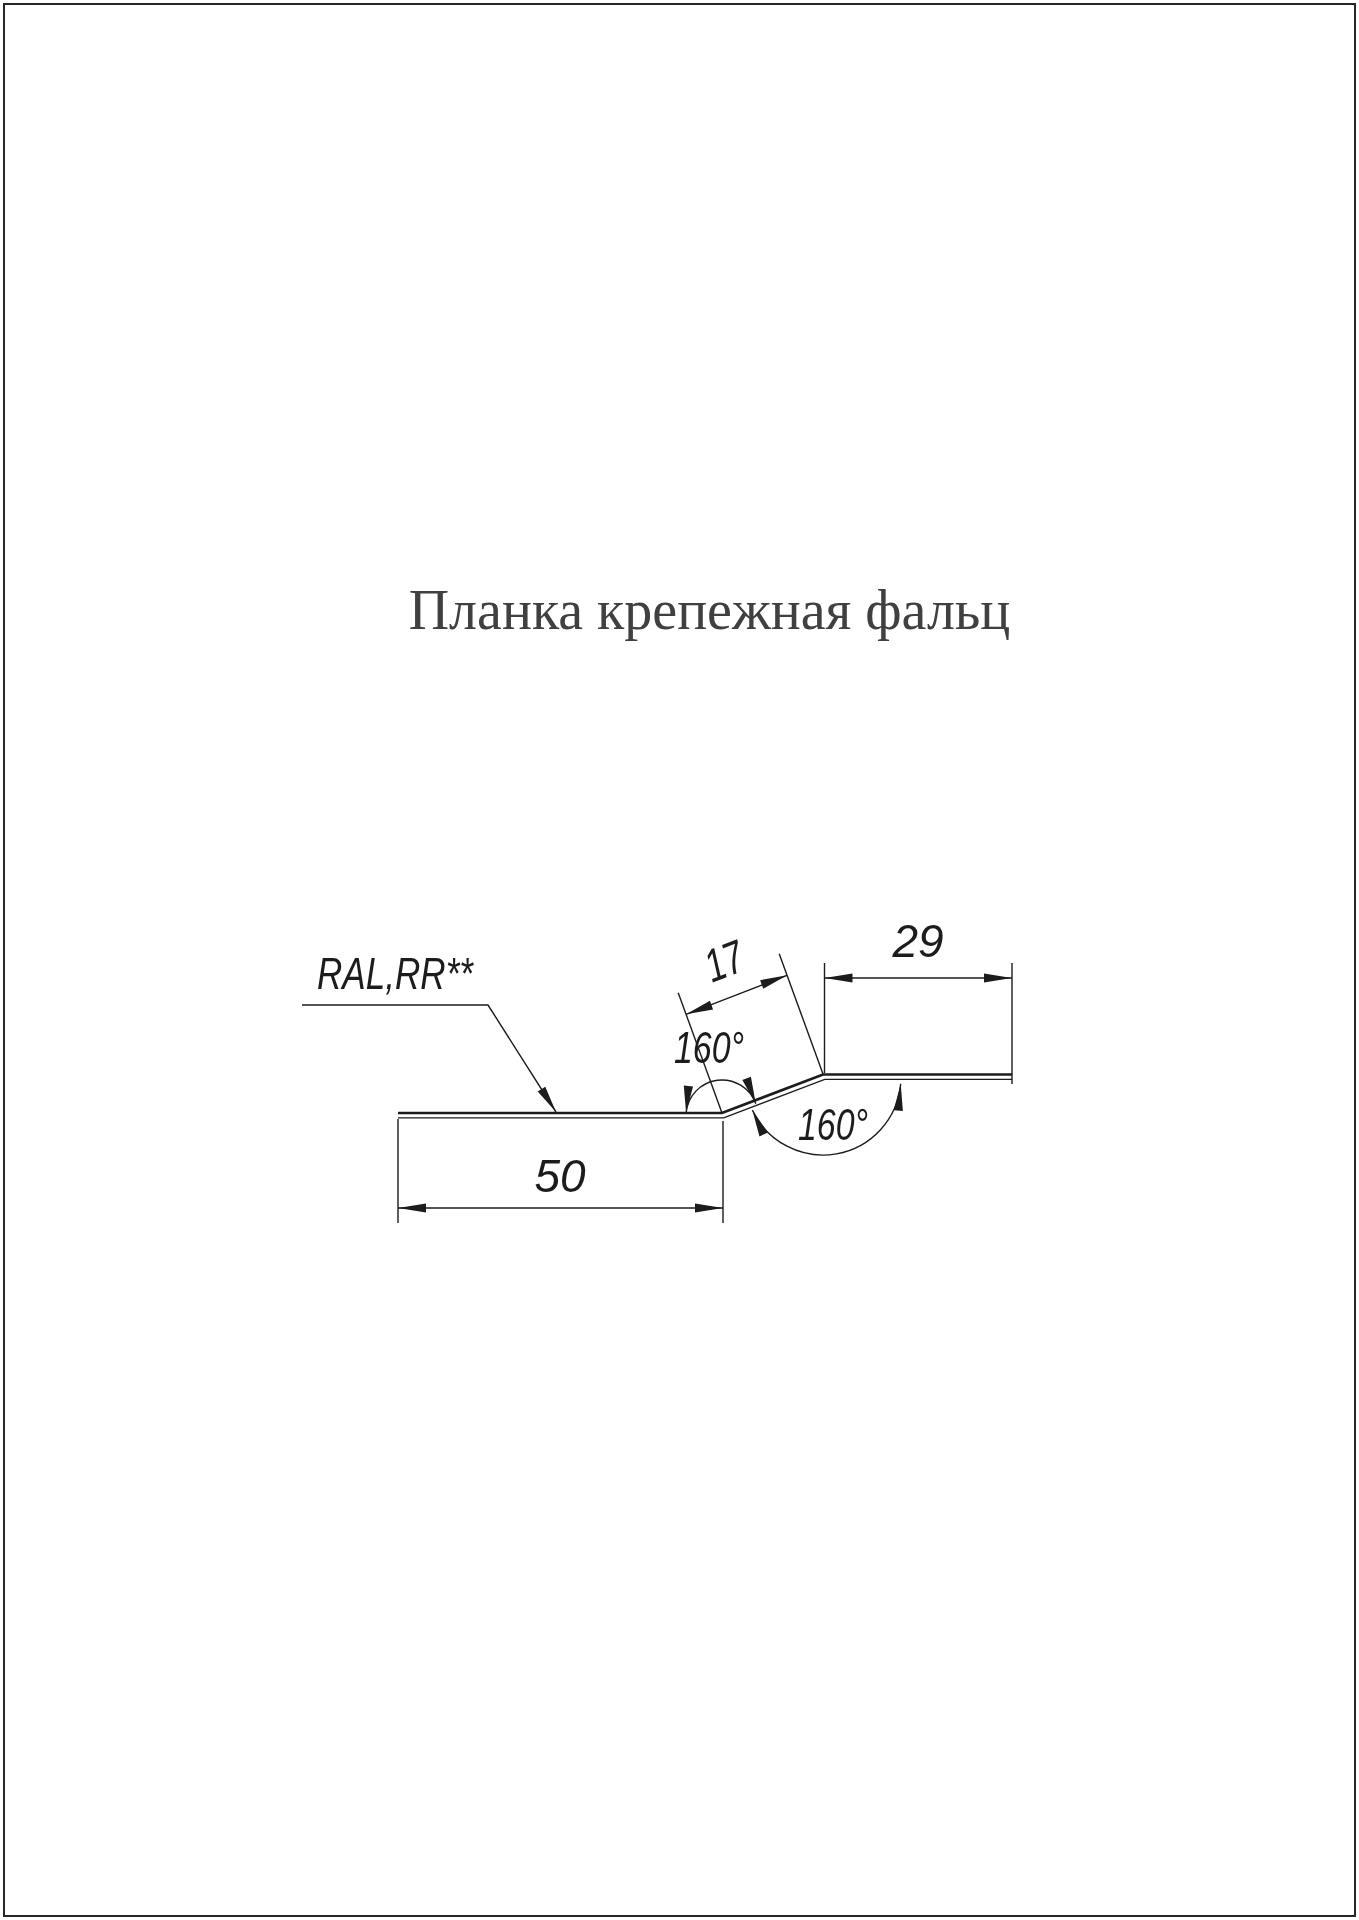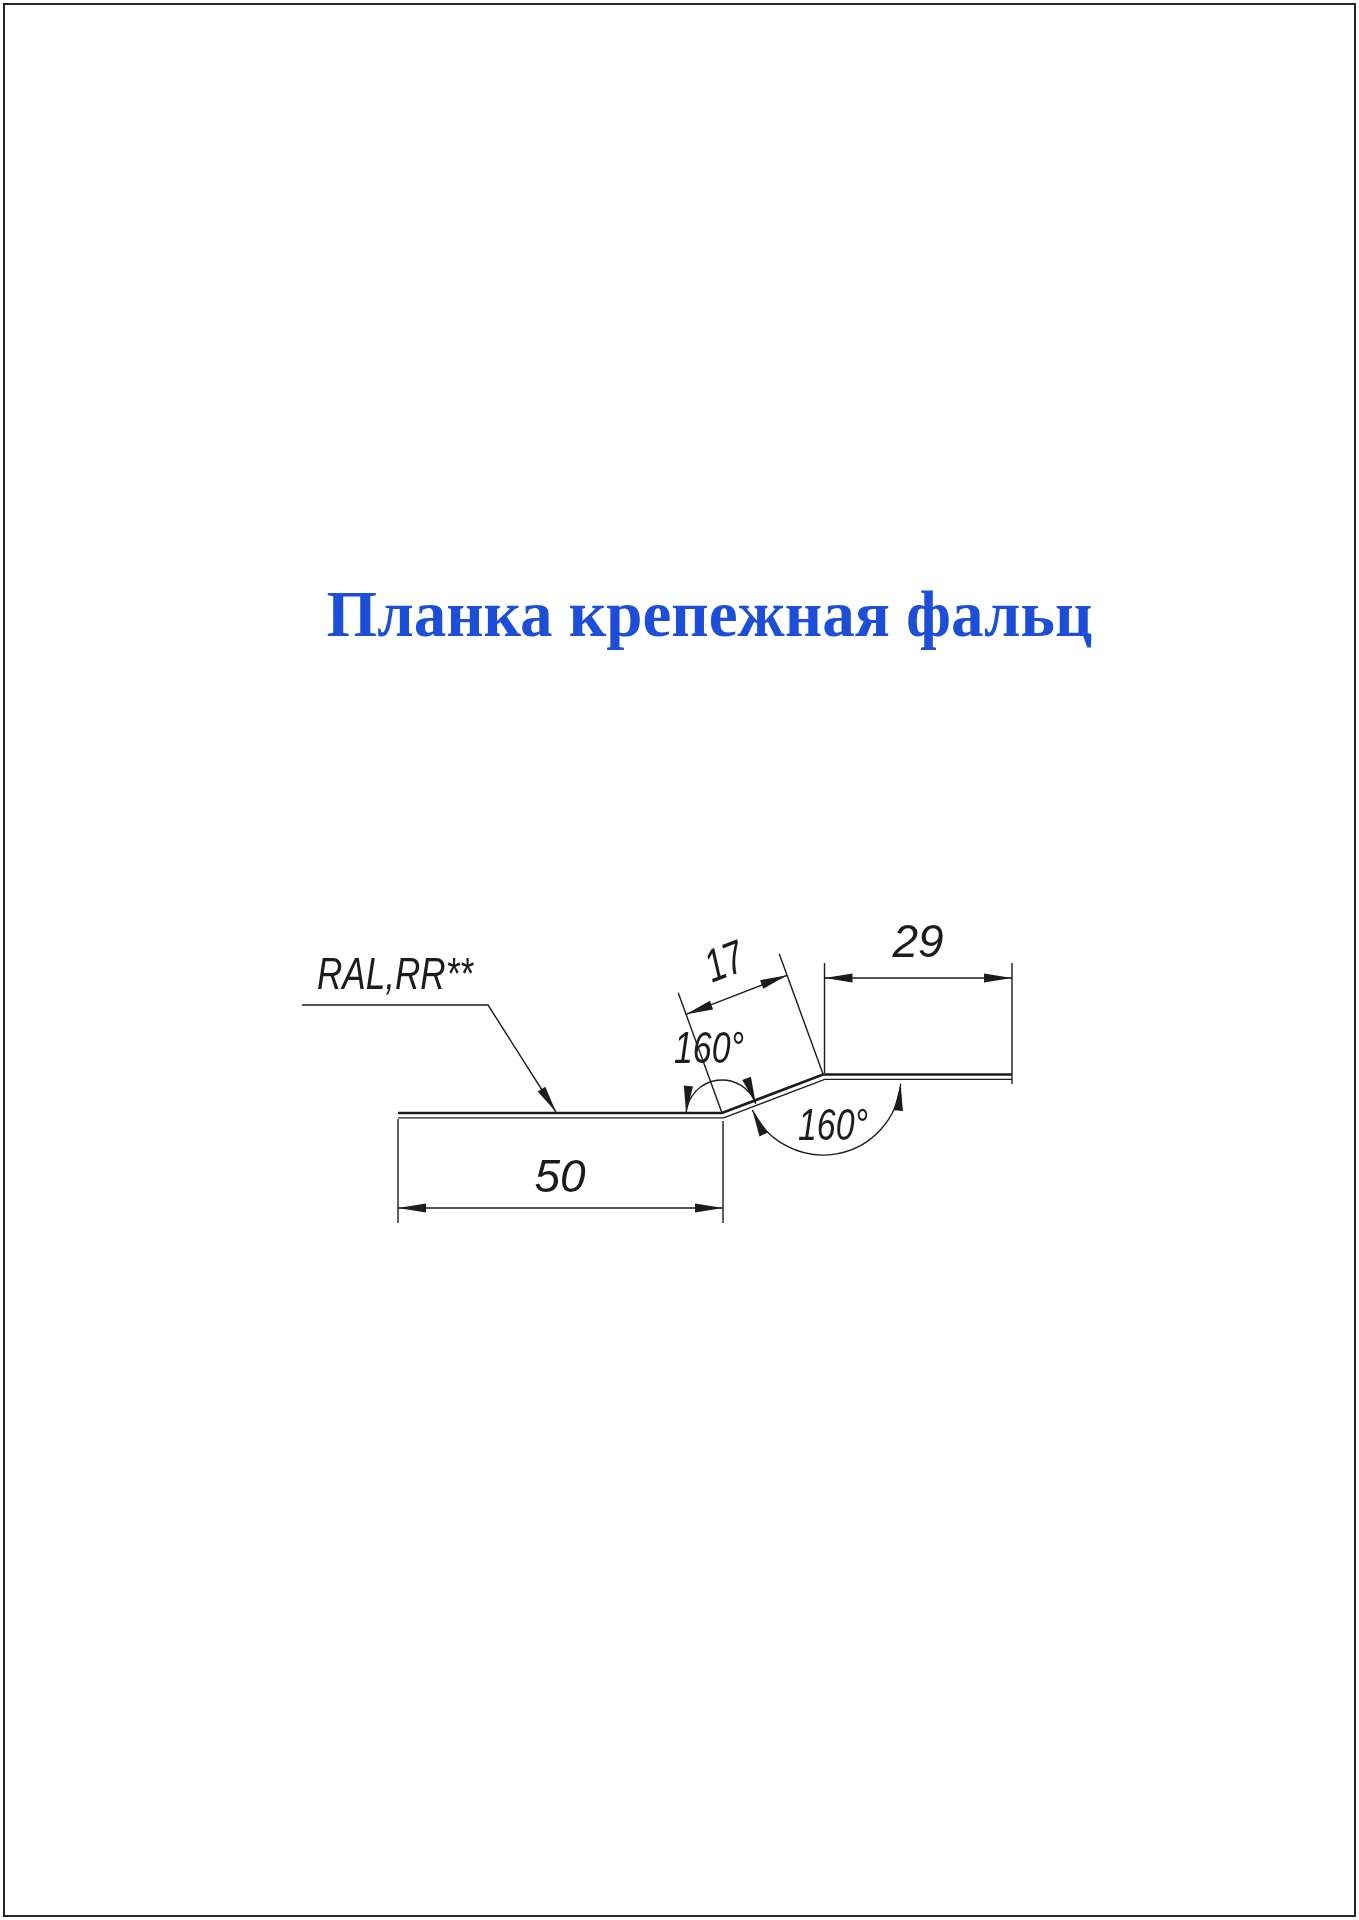--- a/index.html
+++ b/index.html
@@ -20,23 +20,23 @@
     inset: 3px;
     border: 2px solid #262626;
     pointer-events: none;
   }
   .doc-title {
     position: absolute;
     top: 582px;
     left: calc(50% + 30px);
     transform: translateX(-50%);
     font-family: "Liberation Serif", serif;
-    font-size: 65px;
-    font-weight: 700;
-    color: #1d4ed8;
+    font-size: 56px;
+    font-weight: 400;
+    color: #404040;
     white-space: nowrap;
     line-height: 1;
   }
   svg.drawing {
     position: absolute;
     left: 0;
     top: 0;
     width: 1359px;
     height: 1920px;
   }

